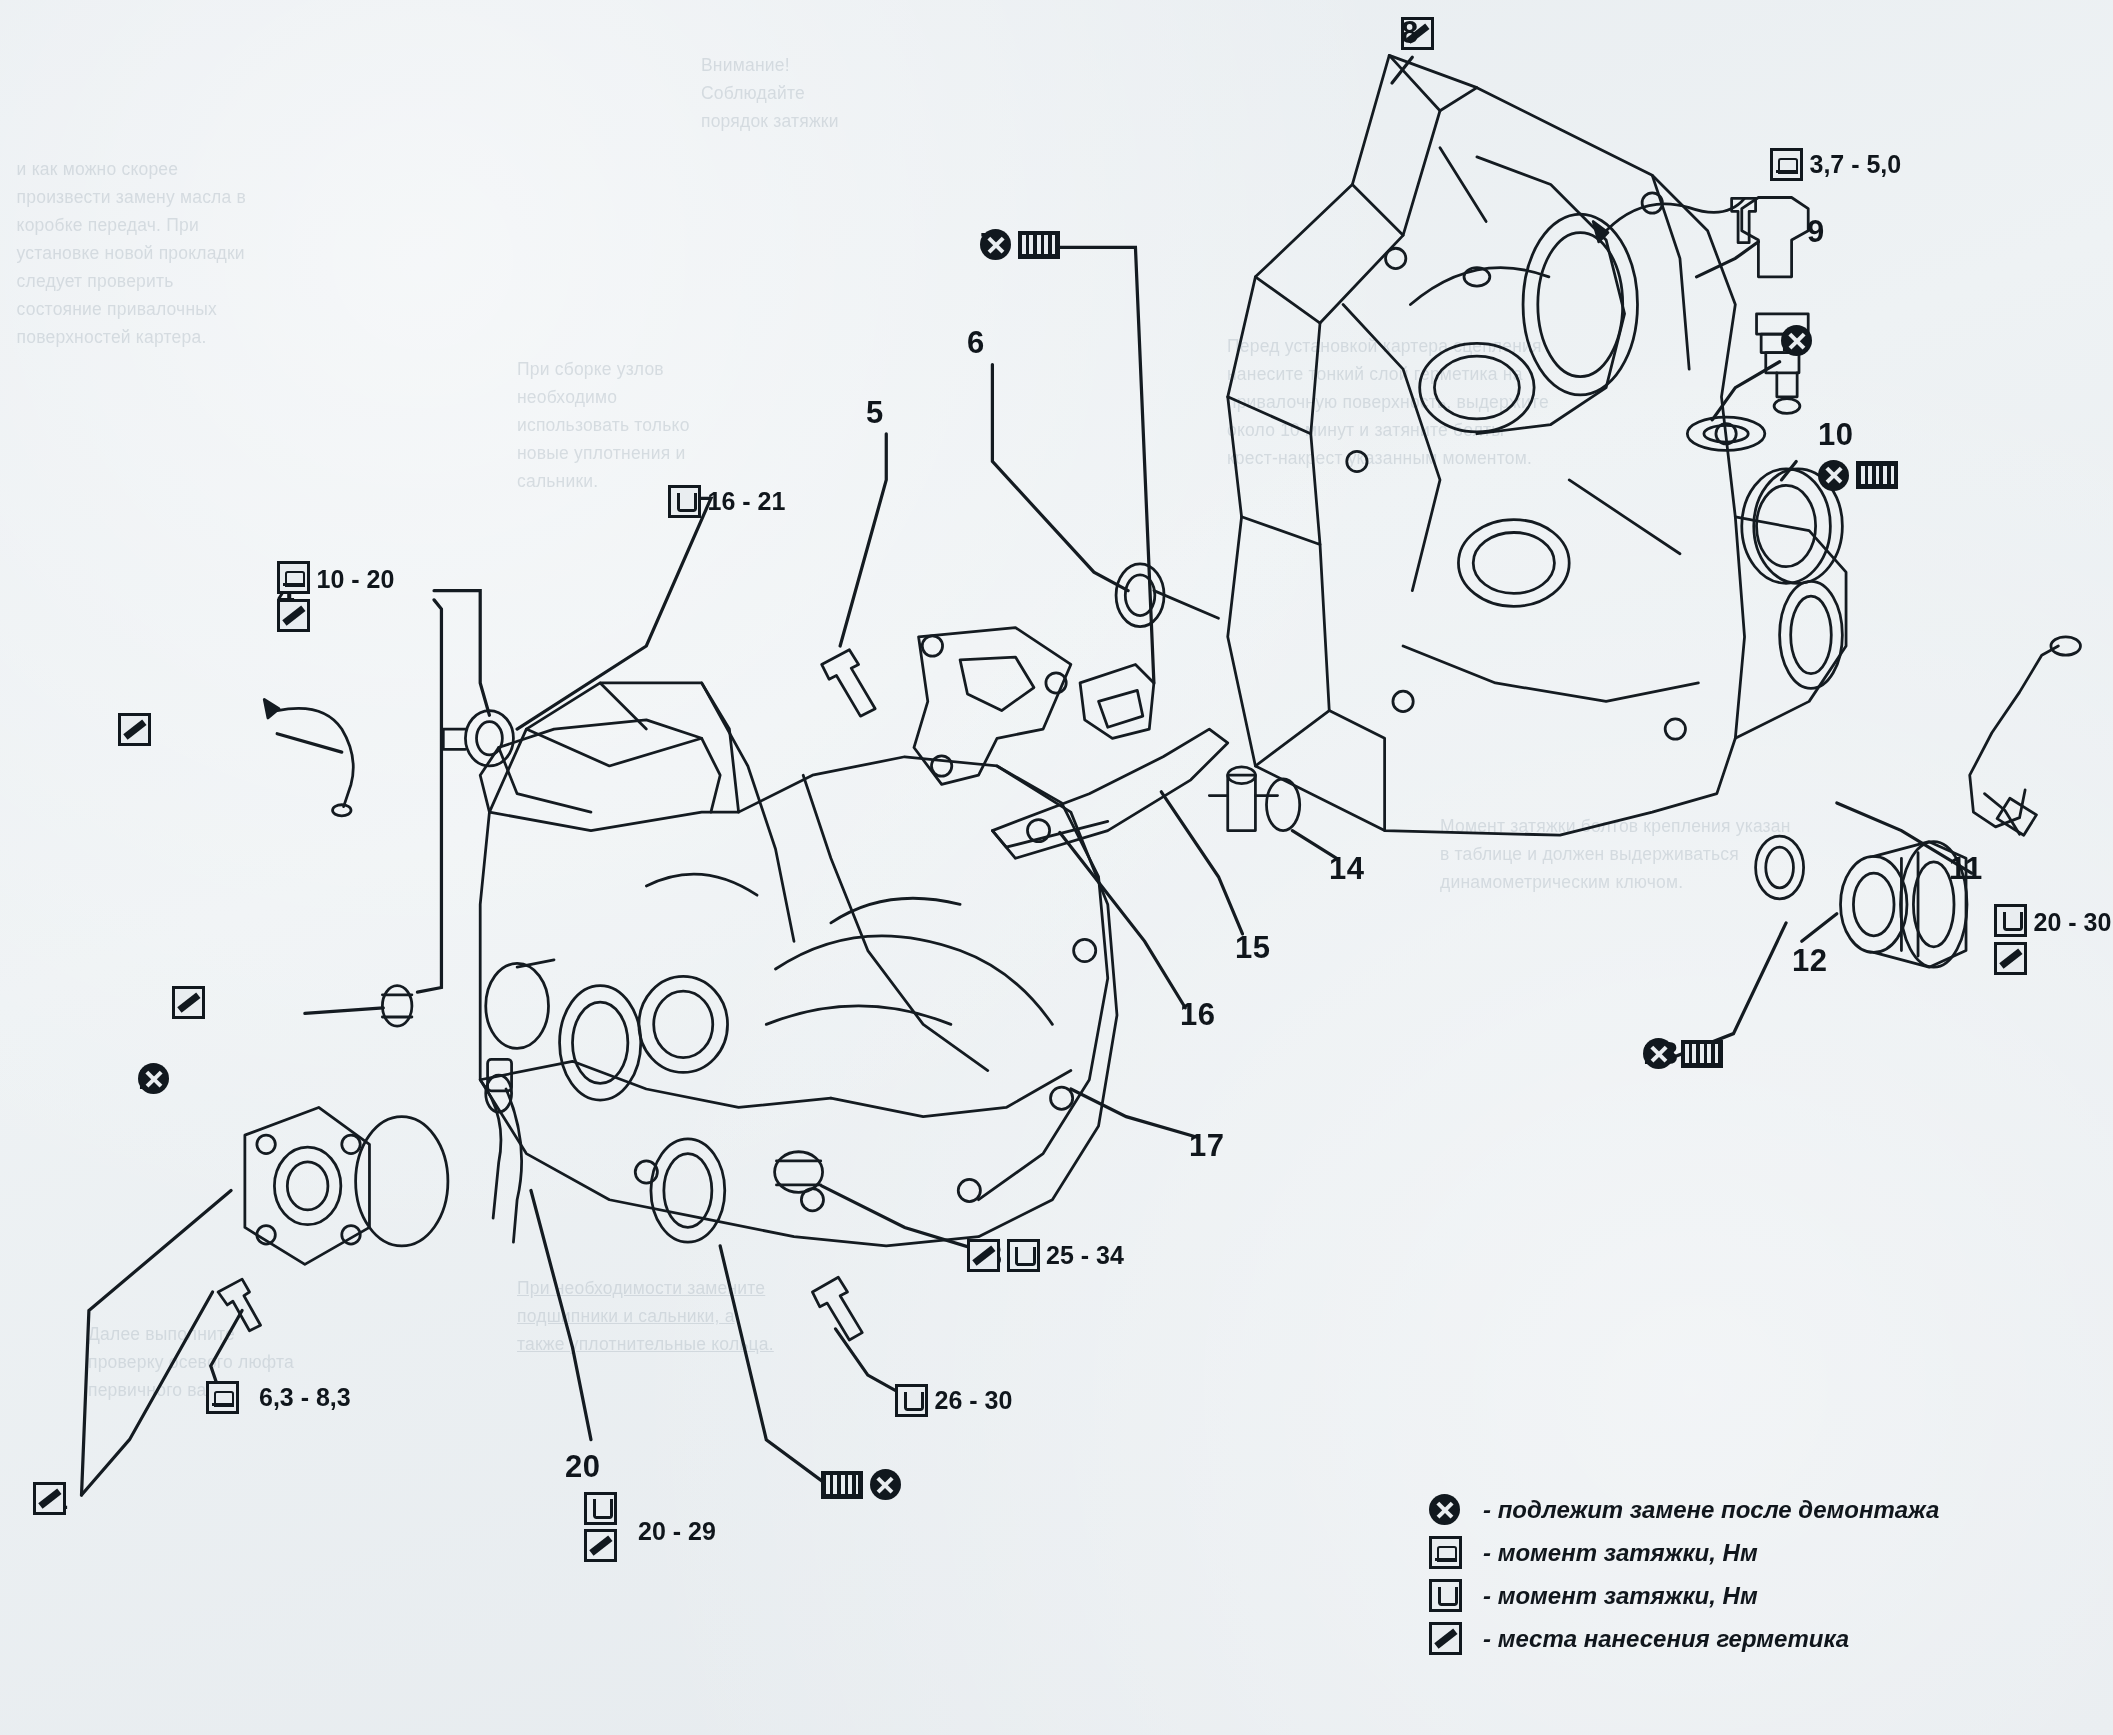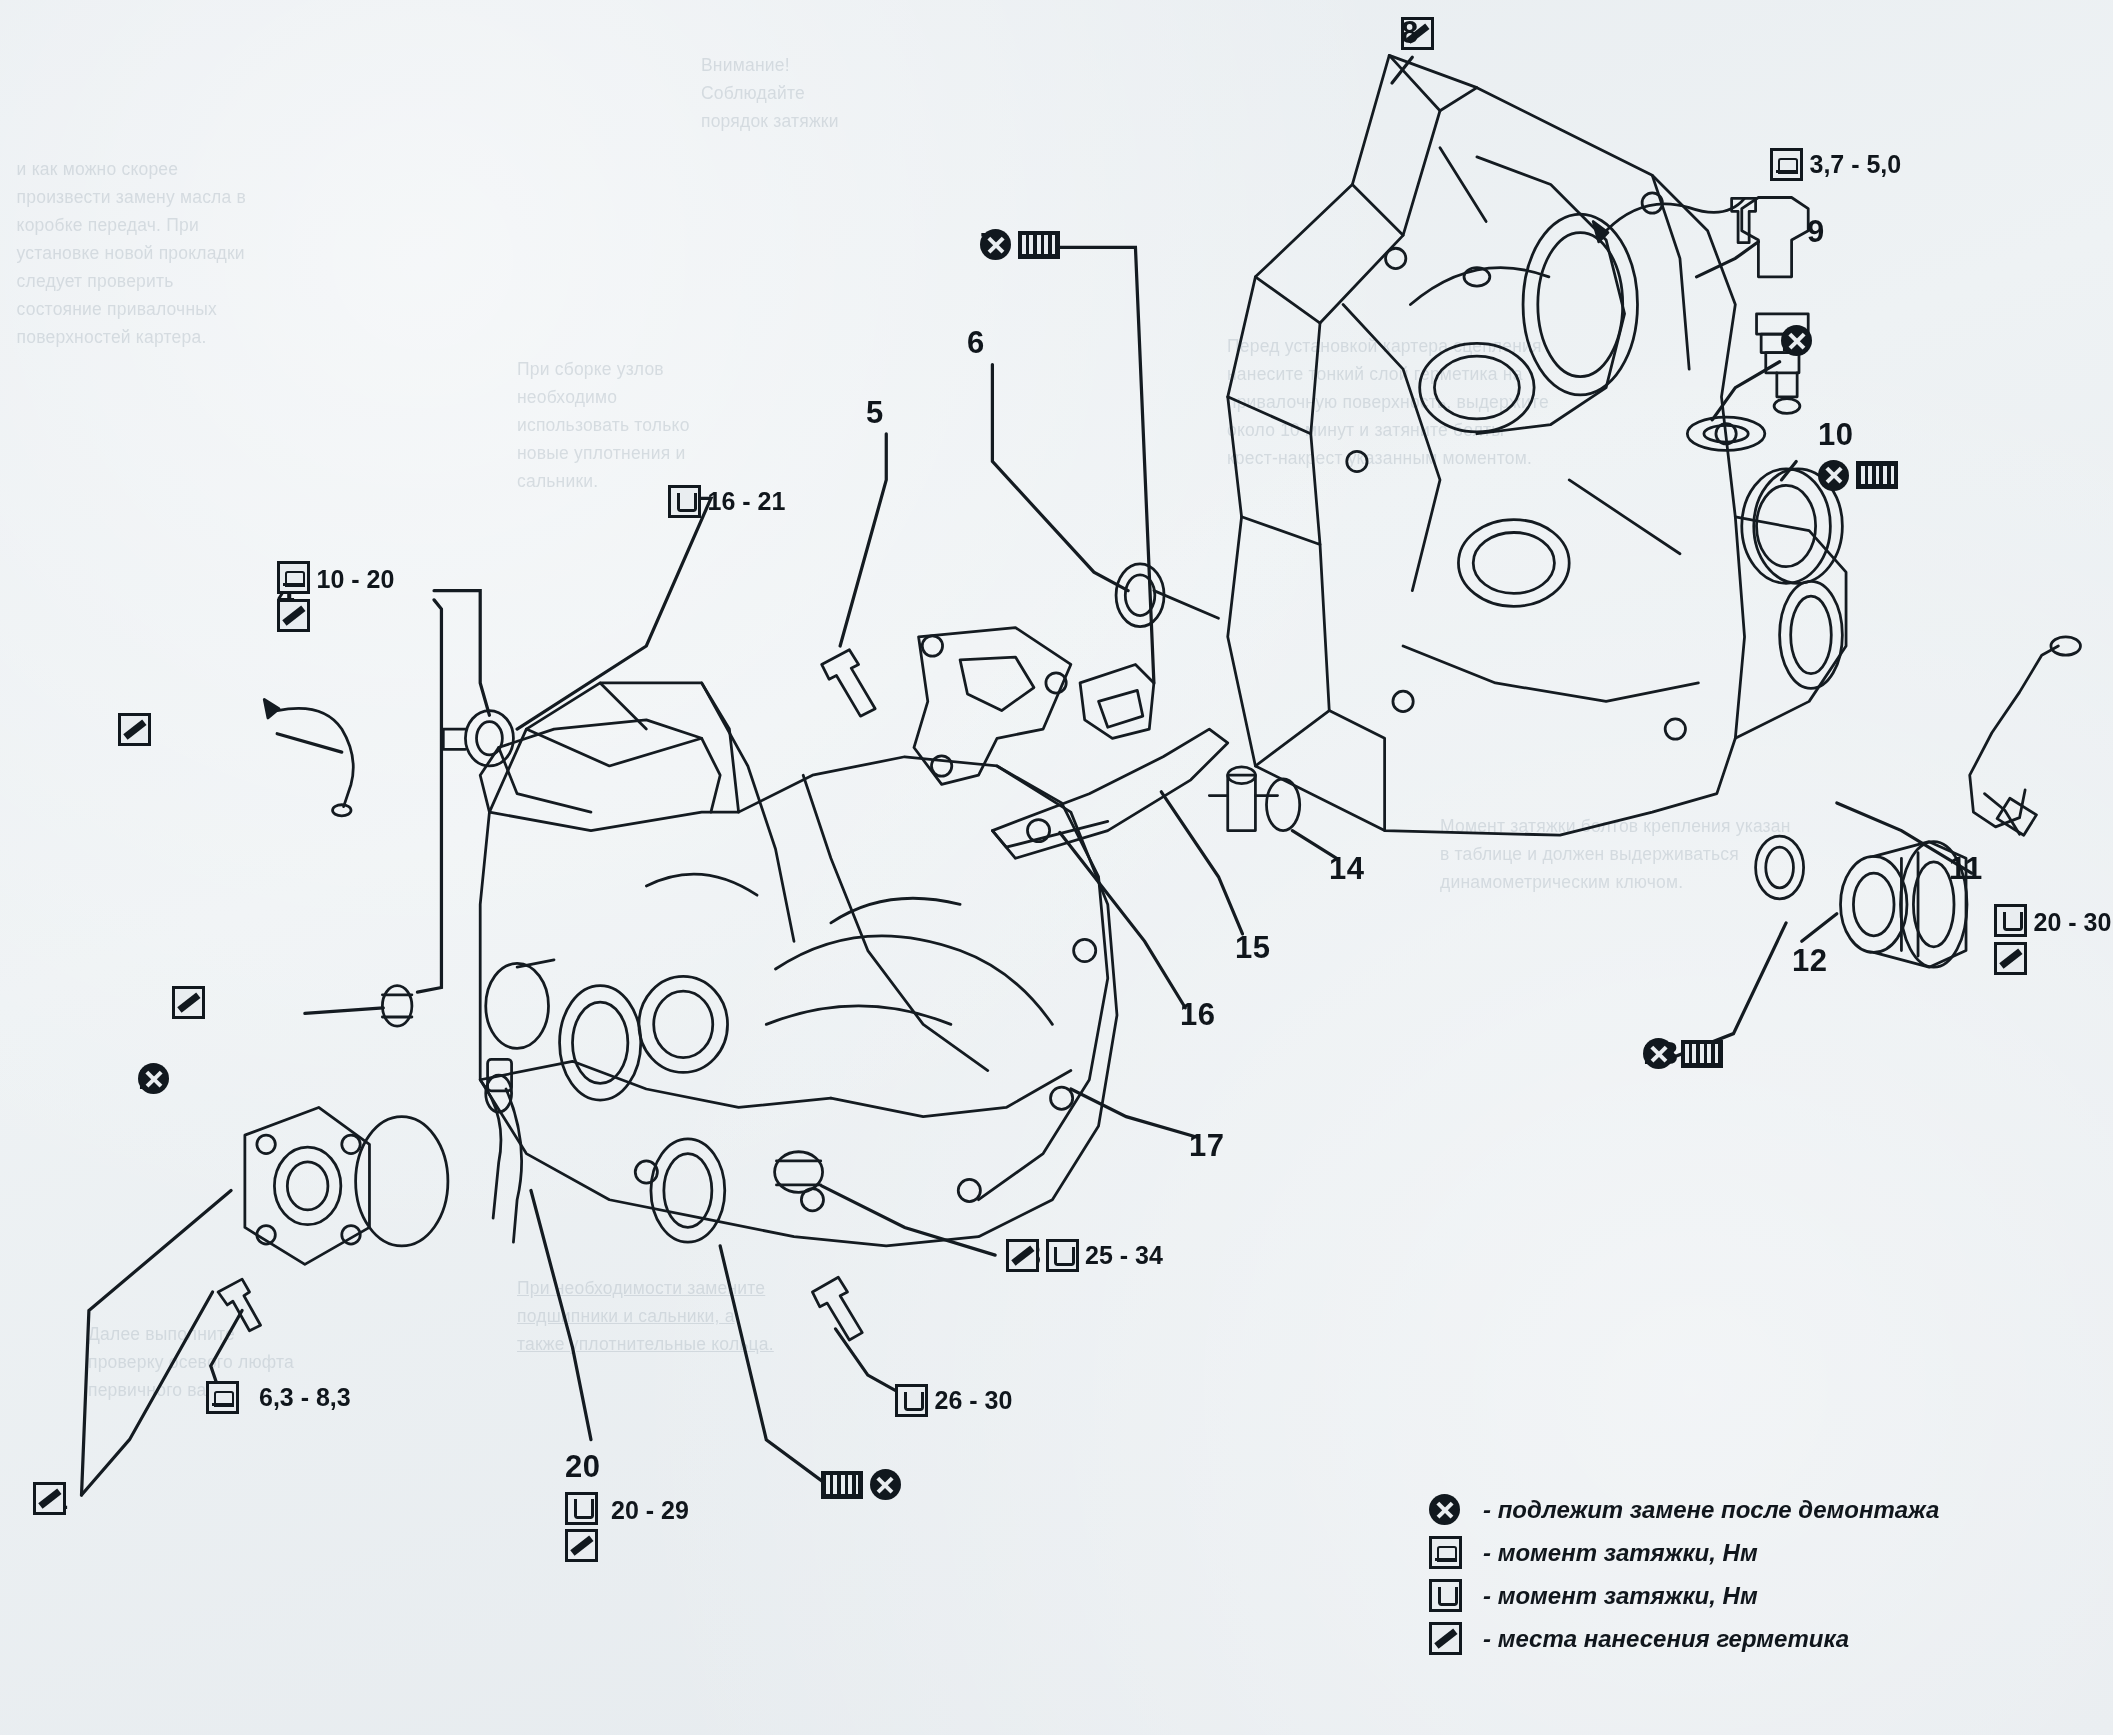--- a/index.html
+++ b/index.html
@@ -510,41 +510,41 @@
     <span class="lbl">13</span>
     <span class="ico ico-replace"></span>
     <span class="ico ico-grease"></span>
   </div>
 
   <div class="lbl" style="left:1329px; top:851px;">14</div>
   <div class="lbl" style="left:1235px; top:930px;">15</div>
   <div class="lbl" style="left:1180px; top:997px;">16</div>
   <div class="lbl" style="left:1189px; top:1128px;">17</div>
 
-  <div class="callout" style="left:1006px; top:1239px;">
+  <div class="callout" style="left:967px; top:1239px;">
     <span class="lbl">18</span>
     <span class="ico ico-sealant"></span>
     <span class="ico ico-torque-b"></span>
     <span class="torque" style="position:relative;">25 - 34</span>
   </div>
 
   <div class="callout" style="left:895px; top:1384px;">
     <span class="ico ico-torque-b"></span>
     <span class="torque" style="position:relative;">26 - 30</span>
   </div>
 
   <div class="callout" style="left:821px; top:1469px;">
     <span class="lbl">19</span>
     <span class="ico ico-grease"></span>
     <span class="ico ico-replace"></span>
   </div>
 
   <div class="callout" style="left:565px; top:1449px; flex-direction:column; align-items:flex-start;">
     <span class="lbl" style="position:relative;">20</span>
-    <span style="display:flex; align-items:center; gap:13px;">
+    <span style="display:flex; align-items:flex-end; gap:21px;margin-left:19px;">
       <span style="display:flex; flex-direction:column; gap:4.6px;">
         <span class="ico ico-torque-b"></span>
         <span class="ico ico-sealant"></span>
       </span>
       <span class="torque" style="position:relative; top:-16.6px;">20 - 29</span>
     </span>
   </div>
 
   <div class="callout" style="left:33px; top:1482px;">
     <span class="lbl">21</span>

